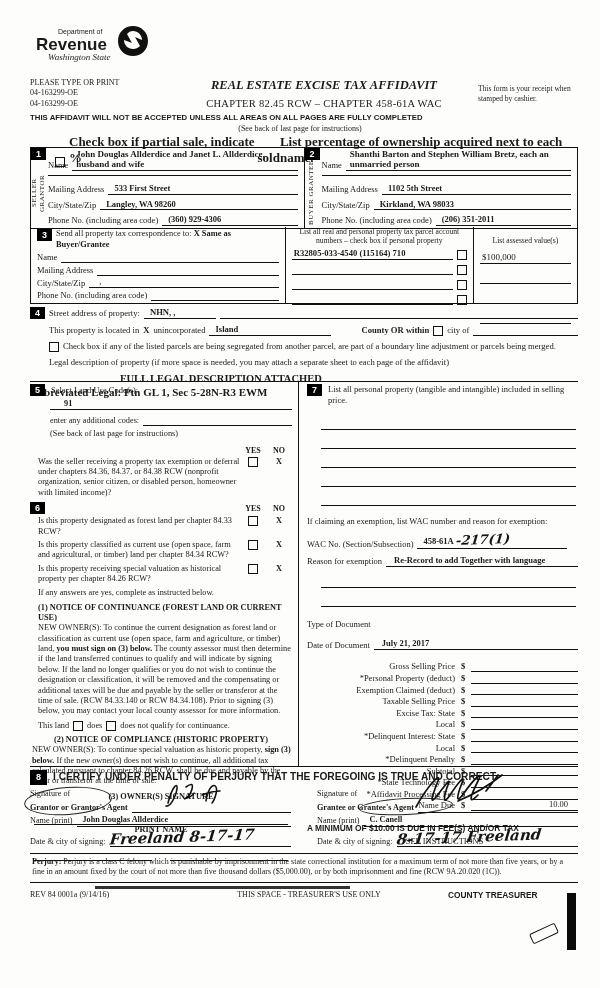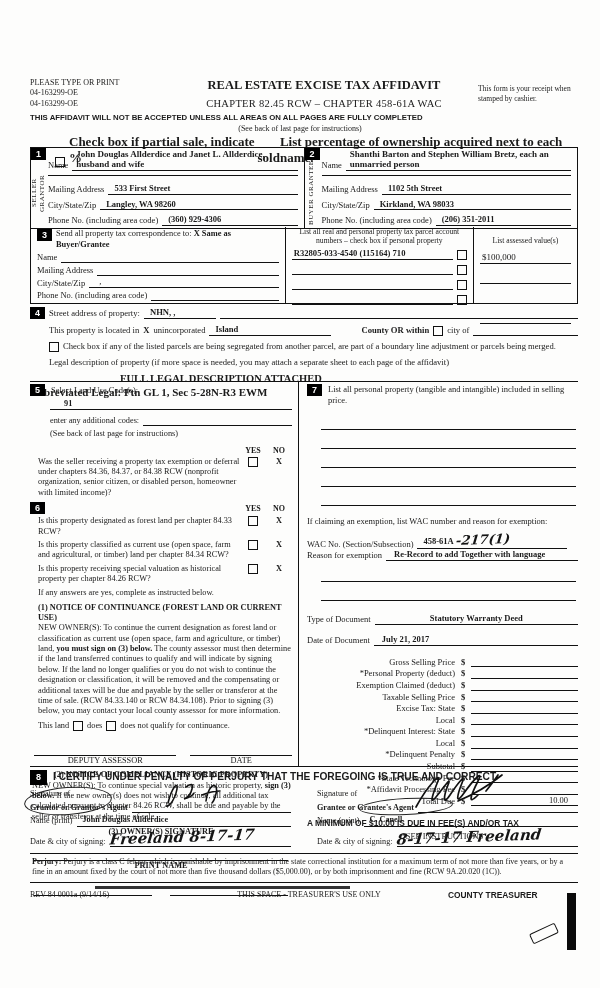--- a/index.html
+++ b/index.html
@@ -21,21 +21,21 @@
   .circle{position:absolute;border:1.4px solid #222;border-radius:50%;pointer-events:none;}
   
   .logo{position:absolute;top:28px;left:36px;}
   .logo .l1{font-family:"Liberation Sans",sans-serif;font-size:7px;margin-left:22px;}
   .logo .l2{font-family:"Liberation Sans",sans-serif;font-weight:bold;font-size:17px;line-height:.9;}
   .logo .l3{font-family:"Liberation Serif",serif;font-style:italic;font-size:9px;margin-left:12px;}
   .swirl{position:absolute;left:80px;top:-4px;font-size:30px;font-weight:bold;}
   .hdrrow{position:absolute;top:78px;left:30px;right:22px;display:flex;}
   .hdr-left{width:140px;font-size:8px;line-height:1.3;}
   .hdr-ctr{flex:1;text-align:center;}
-  .hdr-title{font-weight:bold;font-size:12.5px;}
+  .hdr-title{font-style:italic;font-weight:bold;font-size:12.5px;}
   .hdr-sub{font-size:10.5px;letter-spacing:.3px;margin-top:3px;}
   .hdr-right{width:100px;font-size:7.5px;line-height:1.3;padding-top:6px;}
   .warn{position:absolute;top:113px;left:30px;font-family:"Liberation Sans",sans-serif;font-weight:bold;font-size:7.8px;}
   .seeback{position:absolute;top:124px;left:0;right:0;text-align:center;font-size:8px;}
   .partial{position:absolute;top:134px;left:55px;right:22px;display:flex;font-size:13px;font-weight:bold;align-items:flex-end;}
   
   .bigbox{position:absolute;top:147px;left:30px;right:22px;border:1.5px solid #111;display:flex;height:80px;}
   .half{flex:1;display:flex;}
   .half+.half{border-left:1.5px solid #111;}
   .rail{width:15px;display:flex;flex-direction:column;align-items:center;}
@@ -95,20 +95,30 @@
   .pen{position:absolute;right:42px;top:928px;width:26px;height:9px;border:1.4px solid #111;
        border-radius:2px;transform:rotate(-25deg);}
   .scanline{position:absolute;top:886px;left:95px;width:255px;height:2.5px;background:#333;}
   svg.sig{overflow:visible;}
 </style>
 </head>
 <body>
 
 <div class="page">
 
+  <div class="logo">
+    <div class="l1">Department of</div>
+    <div class="l2">Revenue</div>
+    <div class="l3">Washington State</div>
+    <div class="swirl">
+      <svg width="34" height="34" viewBox="0 0 34 34">
+          <path d="M17 2c-8 0-15 6-15 15s7 15 15 15 15-6 15-15S25 2 17 2zm0 5c5 0 9 4 9 9l-7-3 5 9c-2 2-4 3-7 3-5 0-9-4-9-9l8 3-5-9c2-2 3-3 6-3z" fill="#111"></path>
+        </svg>
+    </div>
+  </div>
 
   <div class="hdrrow">
     <div class="hdr-left">
       <div>PLEASE TYPE OR PRINT</div>
       <div>04-163299-OE</div>
       <div>04-163299-OE</div>
     </div>
     <div class="hdr-ctr">
       <div class="hdr-title">REAL ESTATE EXCISE TAX AFFIDAVIT</div>
       <div class="hdr-sub">CHAPTER 82.45 RCW – CHAPTER 458-61A WAC</div>
@@ -319,30 +329,20 @@
       <div style="margin-top:4px;padding-left:8px;">If any answers are yes, complete as instructed below.</div>
       <div class="notice-t" style="padding-left:8px;">(1) NOTICE OF CONTINUANCE (FOREST LAND OR CURRENT USE)</div>
       <div style="padding-left:8px;"><span>NEW OWNER(S): To continue the current designation as forest land or classification as current use (open space, farm and agriculture, or timber) land, </span><span class="bold">you must sign on (3) below.</span><span>  The county assessor must then determine if the land transferred continues to qualify and will indicate by signing below.  If the land no longer qualifies or you do not wish to continue the designation or classification, it will be removed and the compensating or additional taxes will be due and payable by the seller or transferor at the time of sale.  (RCW 84.33.140 or RCW 84.34.108). Prior to signing (3) below, you may contact your local county assessor for more information.</span></div>
       <div class="frow" style="margin-top:4px;padding-left:8px;align-items:center;">
         <span>This land</span>
         <span class="cb"></span>
         <span>does</span>
         <span class="cb"></span>
         <span>does not qualify for continuance.</span>
       </div>
-      <div style="display:flex;gap:14px;margin-top:12px;padding-left:4px;">
-        <div style="flex:1.4;">
-            <div class="sigline"></div>
-            <div class="ctr">DEPUTY ASSESSOR</div>
-          </div>
-        <div style="flex:1;">
-            <div class="sigline"></div>
-            <div class="ctr">DATE</div>
-          </div>
-      </div>
       <div class="notice-t ctr">(2) NOTICE OF COMPLIANCE (HISTORIC PROPERTY)</div>
       <div style="padding-left:2px;"><span>NEW OWNER(S):  To continue special valuation as historic property, </span><span class="bold">sign (3) below.</span><span>  If the new owner(s) does not wish to continue, all additional tax calculated pursuant to chapter 84.26 RCW, shall be due and payable by the seller or transferor at the time of sale.</span></div>
       <div class="ctr bold" style="margin-top:5px;">(3)  OWNER(S) SIGNATURE</div>
       <div class="sigline" style="margin:10px 4px 0 4px;"></div>
       <div class="ctr bold">PRINT NAME</div>
       <div style="display:flex;gap:18px;margin:12px 4px 0 4px;">
         <div class="sigline" style="flex:1;"></div>
         <div class="sigline" style="flex:1;"></div>
       </div>
     </div>
@@ -358,30 +358,29 @@
       <div class="sigline" style="margin:6px 2px 0 14px;"></div>
       <div class="sigline" style="margin:6px 2px 0 14px;"></div>
       <div class="sigline" style="margin:6px 2px 0 14px;"></div>
 
       <div style="margin-top:10px;">If claiming an exemption, list WAC number and reason for exemption:</div>
       <div class="frow" style="margin-top:5px;">
         <span>WAC No. (Section/Subsection)</span>
         <span class="uline" style="max-width:150px;"><span class="bold" style="padding-left:6px;">458-61A</span>
           <span class="hand" style="font-size:13px;">-217(1)</span></span>
       </div>
-      <div class="frow" style="align-items:center;">
+      <div class="frow" style="margin-top:6px;align-items:center;">
         <span>Reason for exemption</span>
         <span class="uval" style="flex:1;text-align:left;padding-left:8px;">Re-Record to add Together with language</span>
       </div>
       <div class="sigline" style="margin:8px 2px 0 14px;"></div>
       <div class="sigline" style="margin:6px 2px 0 14px;"></div>
 
       <div class="frow" style="margin-top:12px;">
         <span>Type of Document</span>
-        <span class="uline" style="text-align:center;"><span class="bold">Statutory Warranty Deed</span></span>
       </div>
       <div class="frow" style="margin-top:9px;">
         <span>Date of Document</span>
         <span class="uline"><span class="bold" style="padding-left:8px;">July 21, 2017</span></span>
       </div>
 
       <div style="margin-top:10px;">
         <div class="mrow">
             <span class="mlabel">Gross Selling Price</span>
             <span class="dollar">$</span>
@@ -436,21 +435,21 @@
             <span class="mlabel">*State Technology Fee</span>
             <span class="dollar">$</span>
             <span class="mline"></span>
           </div>
         <div class="mrow">
             <span class="mlabel">*Affidavit Processing Fee</span>
             <span class="dollar">$</span>
             <span class="mline"></span>
           </div>
         <div class="mrow">
-            <span class="mlabel">Total Due</span>
+            <span class="mlabel">Name Due</span>
             <span class="dollar">$</span>
             <span class="mline">10.00</span>
           </div>
       </div>
 
       <div class="sans bold" style="margin-top:12px;font-size:8.4px;">A MINIMUM OF $10.00 IS DUE IN FEE(S) AND/OR TAX</div>
       <div class="ctr" style="margin-top:3px;font-size:8.4px;">*SEE INSTRUCTIONS</div>
     </div>
   </div>
 

